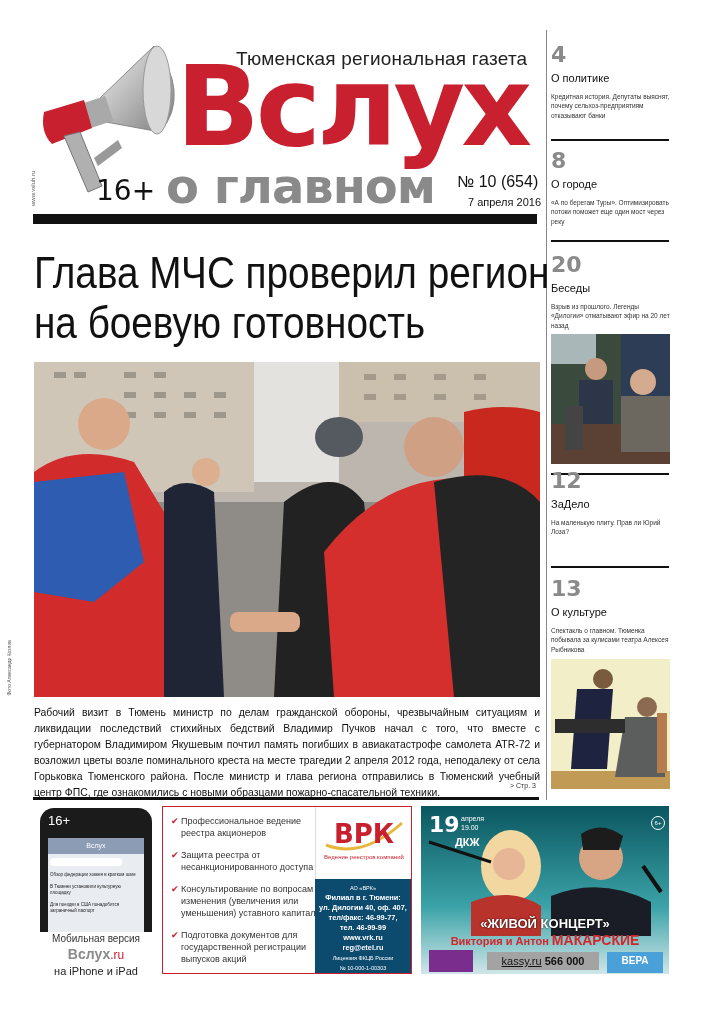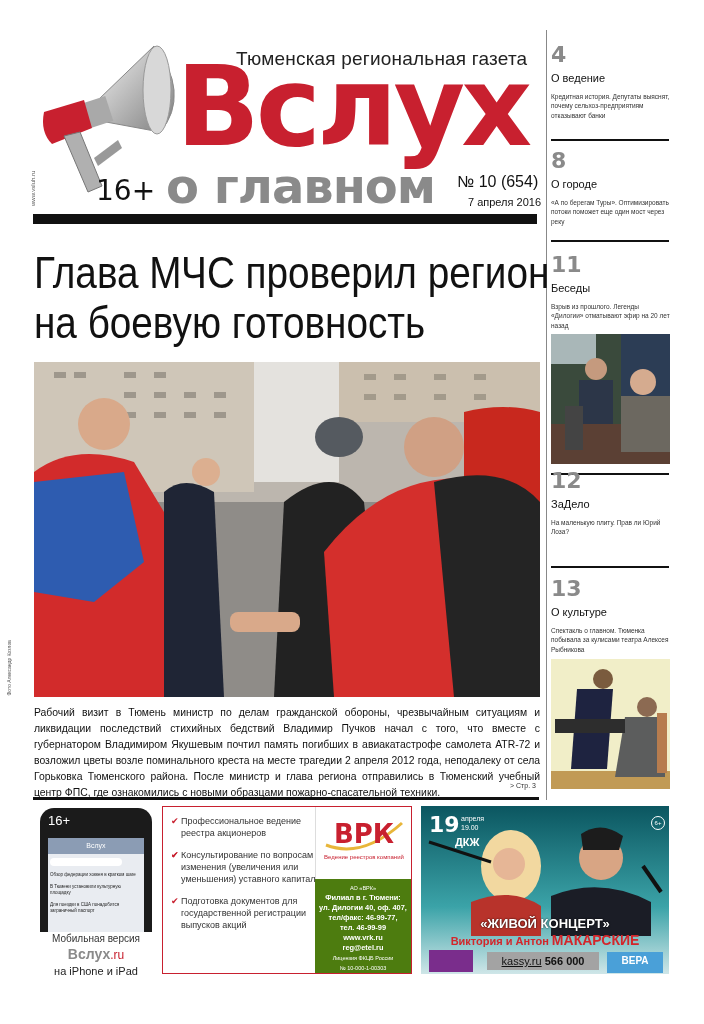--- a/index.html
+++ b/index.html
@@ -31,21 +31,21 @@
 .lead{left:34px;top:705px;width:506px;font-size:10.4px;line-height:16px;color:#111;text-align:justify}
 .more{left:510px;top:782px;font-size:7px;color:#333}
 .rule-mid{left:33px;top:797px;width:506px;height:3px;background:#111}
 
 .ad-phone{left:40px;top:808px;width:112px;height:168px}
 .ad-vrk{left:162px;top:806px;width:250px;height:168px;border:1px solid #c8202f;background:#fff}
 .ad-concert{left:421px;top:806px;width:248px;height:168px;overflow:hidden}
 .vrk-list{position:absolute;left:8px;top:8px;width:150px;font-size:9px;color:#333;line-height:12px}
 .vrk-list li{list-style:none;margin-bottom:10px;position:relative;padding-left:10px}
 .vrk-list li .chk{position:absolute;left:0;top:0;color:#c8202f;font-size:9px}
-.vrk-box{position:absolute;left:152px;top:0;width:96px;height:166px;background:#4d7c0f;color:#fff;text-align:center}
+.vrk-box{position:absolute;left:152px;top:0;width:96px;height:166px;background:#0c4a6e;color:#fff;text-align:center}
 .vrk-logo-area{position:absolute;left:0;top:0;width:96px;height:72px;background:#fff;border-left:1px solid #ddd}
 .vrk-logo{position:absolute;left:0;top:12px;width:96px;text-align:center;font-size:26px;font-weight:bold;color:#c8202f;font-family:"DejaVu Sans",sans-serif}
 .vrk-sub{position:absolute;left:0;top:46px;width:96px;font-size:6px;color:#c8202f;line-height:8px}
 .vrk-info{position:absolute;left:2px;top:76px;width:92px;font-size:7.4px;line-height:10px;font-weight:bold}
 .vrk-info .sm{font-size:5.5px;font-weight:normal}
 </style>
 </head>
 <body>
 
 <div class="abs site">www.vsluh.ru</div>
@@ -74,34 +74,34 @@
   <span>№</span>
   <b>10</b>
   <span>(654)</span>
 </div>
 <div class="abs date">7 апреля 2016</div>
 <div class="abs rule-top"></div>
 <div class="abs vline"></div>
 
 <div class="abs side" style="top:44px">
   <div class="sec-num">4</div>
-  <div class="sec-title">О ведение</div>
+  <div class="sec-title">О политике</div>
   <div class="sec-text">Кредитная история. Депутаты выяснят, почему сельхоз-предприятиям отказывают банки</div>
 </div>
 <div class="abs side-rule" style="top:139px"></div>
 
 <div class="abs side" style="top:150px">
   <div class="sec-num">8</div>
   <div class="sec-title">О городе</div>
   <div class="sec-text">«А по берегам Туры». Оптимизировать потоки поможет еще один мост через реку</div>
 </div>
 <div class="abs side-rule" style="top:240px"></div>
 
 <div class="abs side" style="top:254px">
-  <div class="sec-num">11</div>
+  <div class="sec-num">20</div>
   <div class="sec-title">Беседы</div>
   <div class="sec-text">Взрыв из прошлого. Легенды «Дилогии» отматывают эфир на 20 лет назад</div>
 </div>
 <svg class="abs" style="left:551px;top:334px;width:119px;height:130px" viewBox="0 0 119 130">
   <rect width="119" height="130" fill="#3a4a3c"></rect>
   <rect x="0" y="0" width="45" height="30" fill="#a9b7b8"></rect>
   <rect x="70" y="0" width="49" height="70" fill="#2c3d55"></rect>
   <rect x="0" y="90" width="119" height="40" fill="#5b4034"></rect>
   <circle cx="45" cy="35" r="11" fill="#c59a7e"></circle>
   <rect x="28" y="46" width="34" height="44" fill="#2c3648"></rect>
@@ -202,21 +202,21 @@
   <div style="position:absolute;left:0;top:124px;width:112px;height:44px;background:#fff;text-align:center;line-height:13px">
     <div style="font-size:10px;color:#333">Мобильная версия</div>
     <div style="font-size:14px;font-weight:bold;color:#8a8a8a;line-height:19px"><span>Вслух</span><span style="color:#c8202f;font-weight:normal;font-size:12px">.ru</span></div>
     <div style="font-size:11px;color:#222">на iPhone и iPad</div>
   </div>
 </div>
 
 <div class="abs ad-vrk">
   <ul class="vrk-list">
     <li><span class="chk">✔</span><span>Профессиональное ведение реестра акционеров</span></li>
-    <li><span class="chk">✔</span></li>
+    <li><span class="chk">✔</span><span>Защита реестра от несанкционированного доступа</span></li>
     <li><span class="chk">✔</span><span>Консультирование по вопросам изменения (увеличения или уменьшения) уставного капитала</span></li>
     <li><span class="chk">✔</span><span>Подготовка документов для государственной регистрации выпусков акций</span></li>
   </ul>
   <div class="vrk-box">
     <div class="vrk-logo-area">
       <svg style="position:absolute;left:6px;top:8px;width:84px;height:40px" viewBox="0 0 84 40">
           <path d="M4 30 Q40 44 80 8" stroke="#e8b63a" stroke-width="3" fill="none"></path>
         </svg>
       <div class="vrk-logo">ВРК</div>
       <div class="vrk-sub">Ведение реестров компаний</div>

